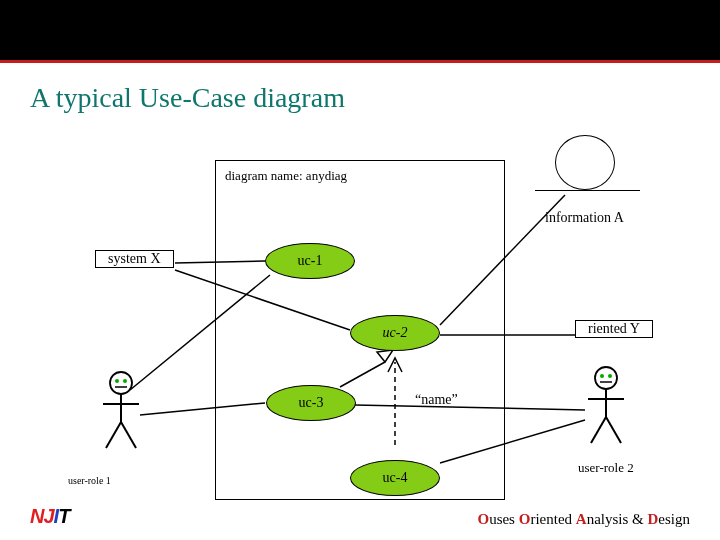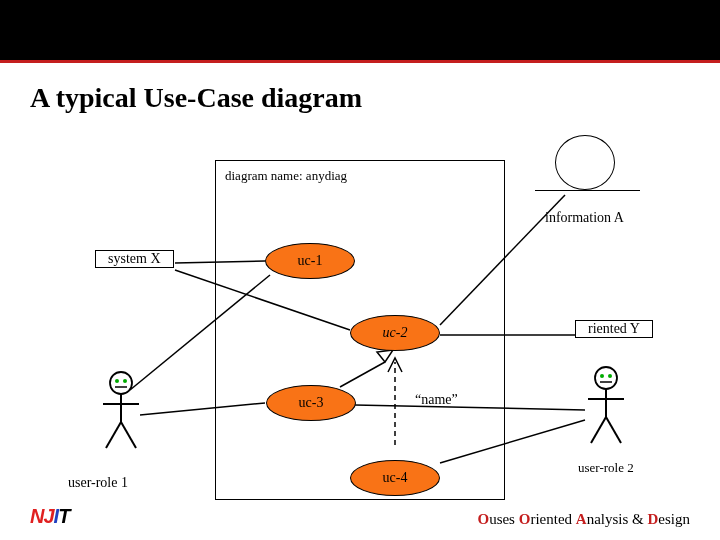--- a/index.html
+++ b/index.html
@@ -21,22 +21,22 @@
     position: absolute;
     top: 60px; left: 0; right: 0;
     height: 3px;
     background: #c41e1e;
   }
   .title {
     position: absolute;
     top: 82px;
     left: 30px;
     font-size: 28px;
-    font-weight: bold;
-    color: #000000;
+    font-weight: normal;
+    color: #0f766e;
   }
   .diagram-area {
     position: absolute;
     top: 130px;
     left: 30px;
     right: 30px;
     bottom: 40px;
   }
   .system-boundary {
     position: absolute;
@@ -59,21 +59,21 @@
     padding: 0 12px;
     font-size: 14px;
     text-align: center;
   }
   .system-x { left: 65px; top: 120px; }
   .system-y { left: 545px; top: 190px; }
   .uc {
     position: absolute;
     border: 1.5px solid #000;
     border-radius: 50%;
-    background: #f97316;
+    background: #84cc16;
     font-size: 14px;
     display: flex;
     align-items: center;
     justify-content: center;
   }
   .uc1 { left: 235px; top: 113px; width: 90px; height: 36px; }
   .uc2 { left: 320px; top: 185px; width: 90px; height: 36px; font-style: italic; }
   .uc3 { left: 236px; top: 255px; width: 90px; height: 36px; }
   .uc4 { left: 320px; top: 330px; width: 90px; height: 36px; }
   .information-a {
@@ -109,21 +109,21 @@
   .stick {
     position: absolute;
   }
   .stick svg { display: block; }
   .stick1 { left: 70px; top: 240px; }
   .stick2 { left: 555px; top: 235px; }
   .user-role-1 {
     position: absolute;
     left: 38px;
     top: 345px;
-    font-size: 14px;
+    font-size: 10px;
   }
   .user-role-2 {
     position: absolute;
     left: 548px;
     top: 330px;
     font-size: 13px;
   }
   .svg-lines {
     position: absolute;
     top: 0; left: 0;

